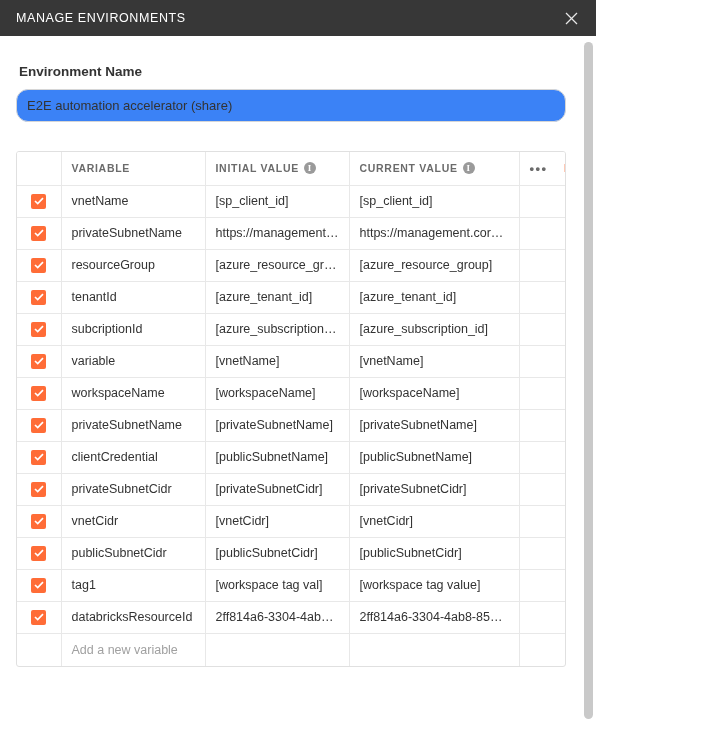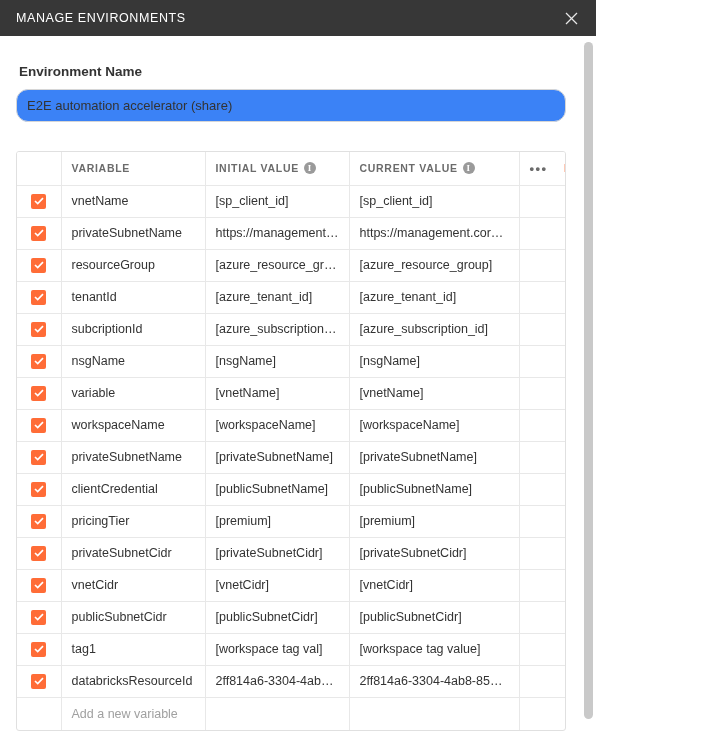--- a/index.html
+++ b/index.html
@@ -344,35 +344,20 @@
               <tr>
                 <td class="cell-check">
                   <div class="cell-check-inner">
                     <span class="check">
                       <svg width="10" height="8" viewBox="0 0 10 8">
                         <polyline points="1,4 3.7,6.5 9,1.2" fill="none" stroke="#ffffff" stroke-width="1.7"></polyline>
                       </svg>
                     </span>
                   </div>
                 </td>
-                <td class="var-name">nsgName</td>
-                <td class="value">[nsgName]</td>
-                <td class="value">[nsgName]</td>
-                <td></td>
-              </tr>
-              <tr>
-                <td class="cell-check">
-                  <div class="cell-check-inner">
-                    <span class="check">
-                      <svg width="10" height="8" viewBox="0 0 10 8">
-                        <polyline points="1,4 3.7,6.5 9,1.2" fill="none" stroke="#ffffff" stroke-width="1.7"></polyline>
-                      </svg>
-                    </span>
-                  </div>
-                </td>
                 <td class="var-name">variable</td>
                 <td class="value">[vnetName]</td>
                 <td class="value">[vnetName]</td>
                 <td></td>
               </tr>
               <tr>
                 <td class="cell-check">
                   <div class="cell-check-inner">
                     <span class="check">
                       <svg width="10" height="8" viewBox="0 0 10 8">
@@ -407,35 +392,20 @@
                     <span class="check">
                       <svg width="10" height="8" viewBox="0 0 10 8">
                         <polyline points="1,4 3.7,6.5 9,1.2" fill="none" stroke="#ffffff" stroke-width="1.7"></polyline>
                       </svg>
                     </span>
                   </div>
                 </td>
                 <td class="var-name">clientCredential</td>
                 <td class="value">[publicSubnetName]</td>
                 <td class="value">[publicSubnetName]</td>
-                <td></td>
-              </tr>
-              <tr>
-                <td class="cell-check">
-                  <div class="cell-check-inner">
-                    <span class="check">
-                      <svg width="10" height="8" viewBox="0 0 10 8">
-                        <polyline points="1,4 3.7,6.5 9,1.2" fill="none" stroke="#ffffff" stroke-width="1.7"></polyline>
-                      </svg>
-                    </span>
-                  </div>
-                </td>
-                <td class="var-name">pricingTier</td>
-                <td class="value">[premium]</td>
-                <td class="value">[premium]</td>
                 <td></td>
               </tr>
               <tr>
                 <td class="cell-check">
                   <div class="cell-check-inner">
                     <span class="check">
                       <svg width="10" height="8" viewBox="0 0 10 8">
                         <polyline points="1,4 3.7,6.5 9,1.2" fill="none" stroke="#ffffff" stroke-width="1.7"></polyline>
                       </svg>
                     </span>

